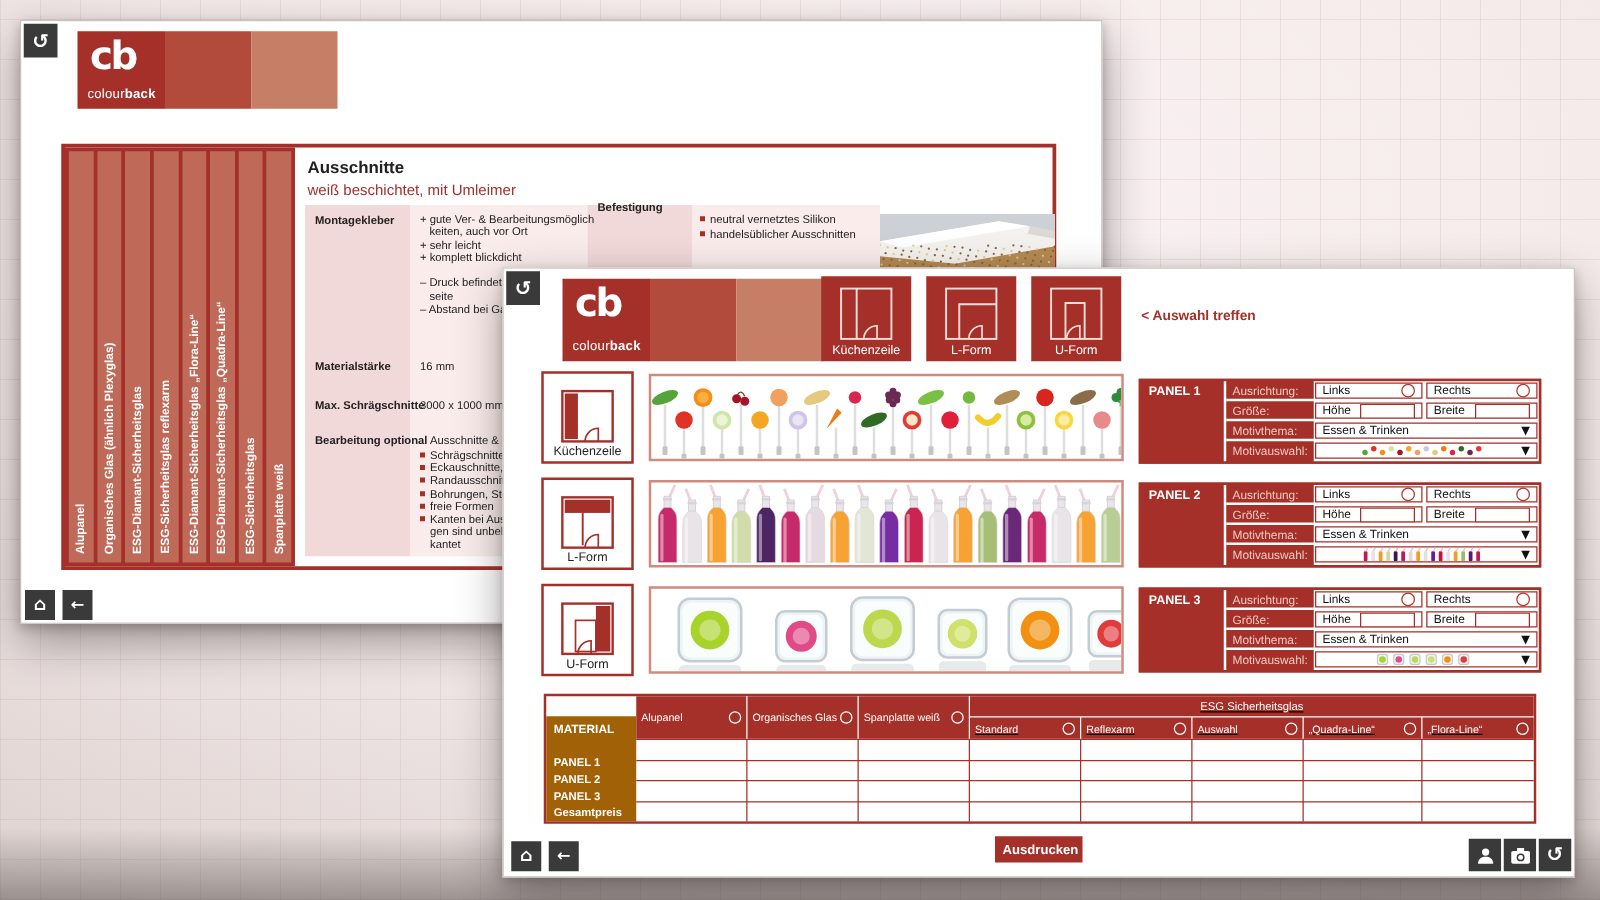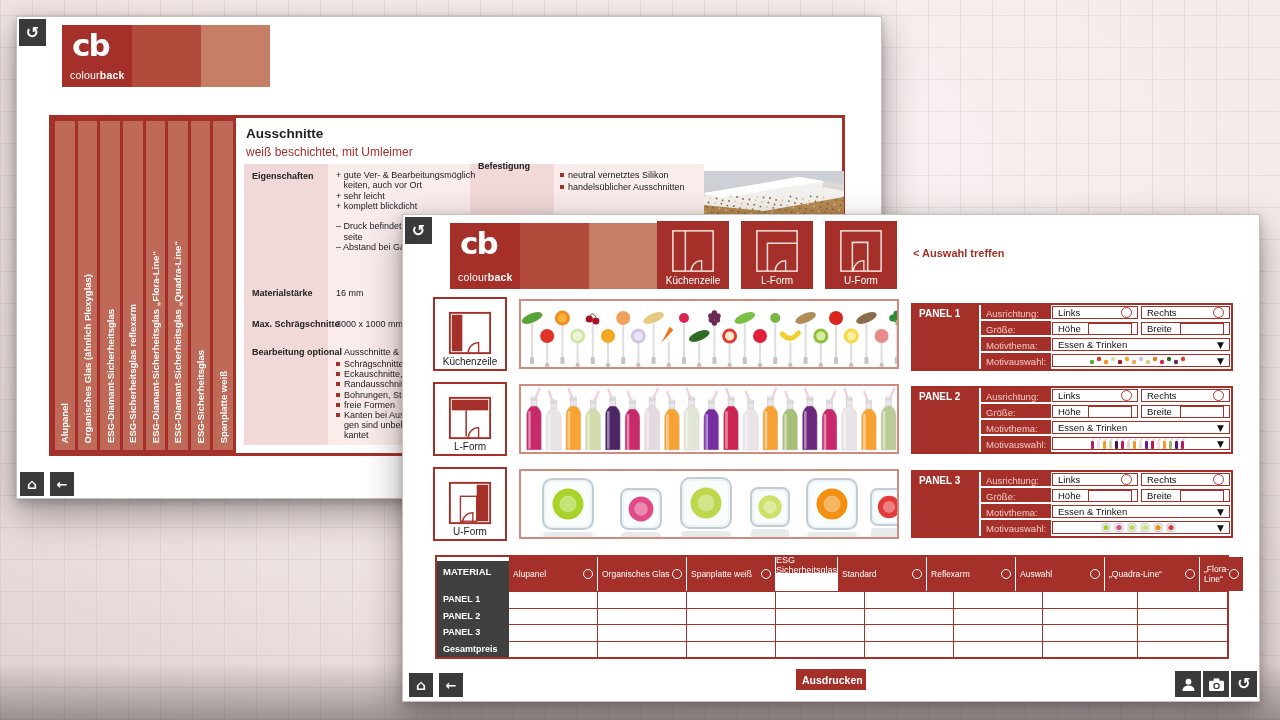--- a/index.html
+++ b/index.html
@@ -75,30 +75,30 @@
   .p-values{position:absolute;left:138px;right:0;top:0;bottom:0;background:#fff;}
   .p-cell{position:absolute;background:#fff;border:1.5px solid #a43029;box-sizing:border-box;
     display:flex;align-items:center;font-size:9.5px;color:#111;padding:0 5px;}
   .p-cell .txt{flex:1;}
   .radio{width:9px;height:9px;border:1.5px solid #b3362e;border-radius:50%;flex:none;}
   .inp{width:42px;height:10px;border:1.5px solid #a43029;flex:none;background:#fff;}
   .caret{font-family:"DejaVu Sans",sans-serif;font-size:9px;color:#111;flex:none;}
 
   .mat{position:absolute;left:32px;top:340px;width:794px;height:104px;border:2px solid #a43029;
     box-sizing:border-box;background:#fff;}
-  .mat-left{position:absolute;left:0;top:4px;bottom:0;width:72px;background:#404040;color:#fff;
+  .mat-left{position:absolute;left:0;top:16px;bottom:0;width:72px;background:#a16207;color:#fff;
     display:flex;flex-direction:column;}
   .mat-corner{font-weight:700;font-size:9.5px;padding:5px 0 0 6px;height:30px;box-sizing:border-box;}
   .mat-rowlbl{flex:1;display:flex;align-items:center;padding-left:6px;font-weight:700;font-size:9px;}
   .mat-header{position:absolute;left:72px;top:0;width:718px;height:34px;background:#fff;
     display:grid;grid-template-columns:88px 88px 88px 1fr;gap:1px;}
   .mat-hcell{background:#a43029;color:#fff;font-size:8.5px;display:flex;align-items:center;
     justify-content:space-between;padding:0 4px;cursor:pointer;}
   .ring{width:8px;height:8px;border:1.2px solid #fff;border-radius:50%;flex:none;}
-  .mat-group{display:flex;flex-direction:row;gap:1px;}
+  .mat-group{display:flex;flex-direction:column;gap:1px;text-decoration:underline;}
   .mat-gtitle{background:#a43029;color:#fff;font-size:9px;height:16px;display:flex;
     align-items:center;justify-content:center;}
   .mat-subs{flex:1;display:grid;grid-template-columns:88px 88px 88px 94px 1fr;gap:1px;}
   .mat-body{position:absolute;left:72px;top:34px;right:0;bottom:0;background:#a43029;
     display:grid;grid-template-columns:88px 88px 88px 88px 88px 88px 94px 1fr;
     grid-template-rows:repeat(4,1fr);gap:1px;padding-top:1px;}
   .mat-cell{background:#fff;cursor:pointer;}
 
   .printbtn{position:absolute;left:393px;top:454px;width:70px;height:21px;background:#a43029;
     color:#fff;border:none;font-weight:700;font-size:10.5px;cursor:pointer;
@@ -149,21 +149,21 @@
       </div>
 
     <div class="bk-title">Ausschnitte</div>
     <div class="bk-sub">weiß beschichtet, mit Umleimer</div>
 
     <div class="colbg" style="left:192px;top:46px;width:84px;height:281px;background:#f0d9d8;"></div>
     <div class="colbg" style="left:276px;top:46px;width:142px;height:281px;background:#f9eceb;"></div>
     <div class="colbg" style="left:418px;top:46px;width:84px;height:124px;background:#f0d9d8;"></div>
     <div class="colbg" style="left:502px;top:46px;width:150px;height:124px;background:#f9eceb;"></div>
 
-    <div class="speclabel" style="left:200px;top:53px;">Eigenschaften</div>
+    <div class="speclabel" style="left:200px;top:53px;">Montagekleber</div>
     <div class="speclines" id="bk-eig" style="left:284px;top:52px;"><div>+ gute Ver- &amp; Bearbeitungsmöglich</div><div>   keiten, auch vor Ort</div><div>+ sehr leicht</div><div>+ komplett blickdicht</div><div> </div><div>– Druck befindet sich auf der Rück-</div><div>   seite</div><div>– Abstand bei Gas mind. 200 mm</div></div>
 
     <div class="speclabel" style="left:426px;top:43px;">Befestigung</div>
     <div class="speclines" id="bk-bef" style="left:508px;top:52px;"><div class="bul" style="line-height: 11.5px;"><span class="sqb"></span><span>neutral vernetztes Silikon</span></div><div class="bul" style="line-height: 11.5px;"><span class="sqb"></span><span>handelsüblicher Ausschnitten</span></div></div>
 
     <div class="photo">
       <svg width="140" height="45" viewBox="0 0 140 45">
         <rect x="0" y="0" width="140" height="45" fill="#cdd1d6"></rect>
         <rect x="0" y="24" width="140" height="21" fill="#b58a52" id="chipboard"></rect>
         <polygon points="0,22 95,6 140,14 140,26 60,40 0,34" fill="#f4f2ef"></polygon>

